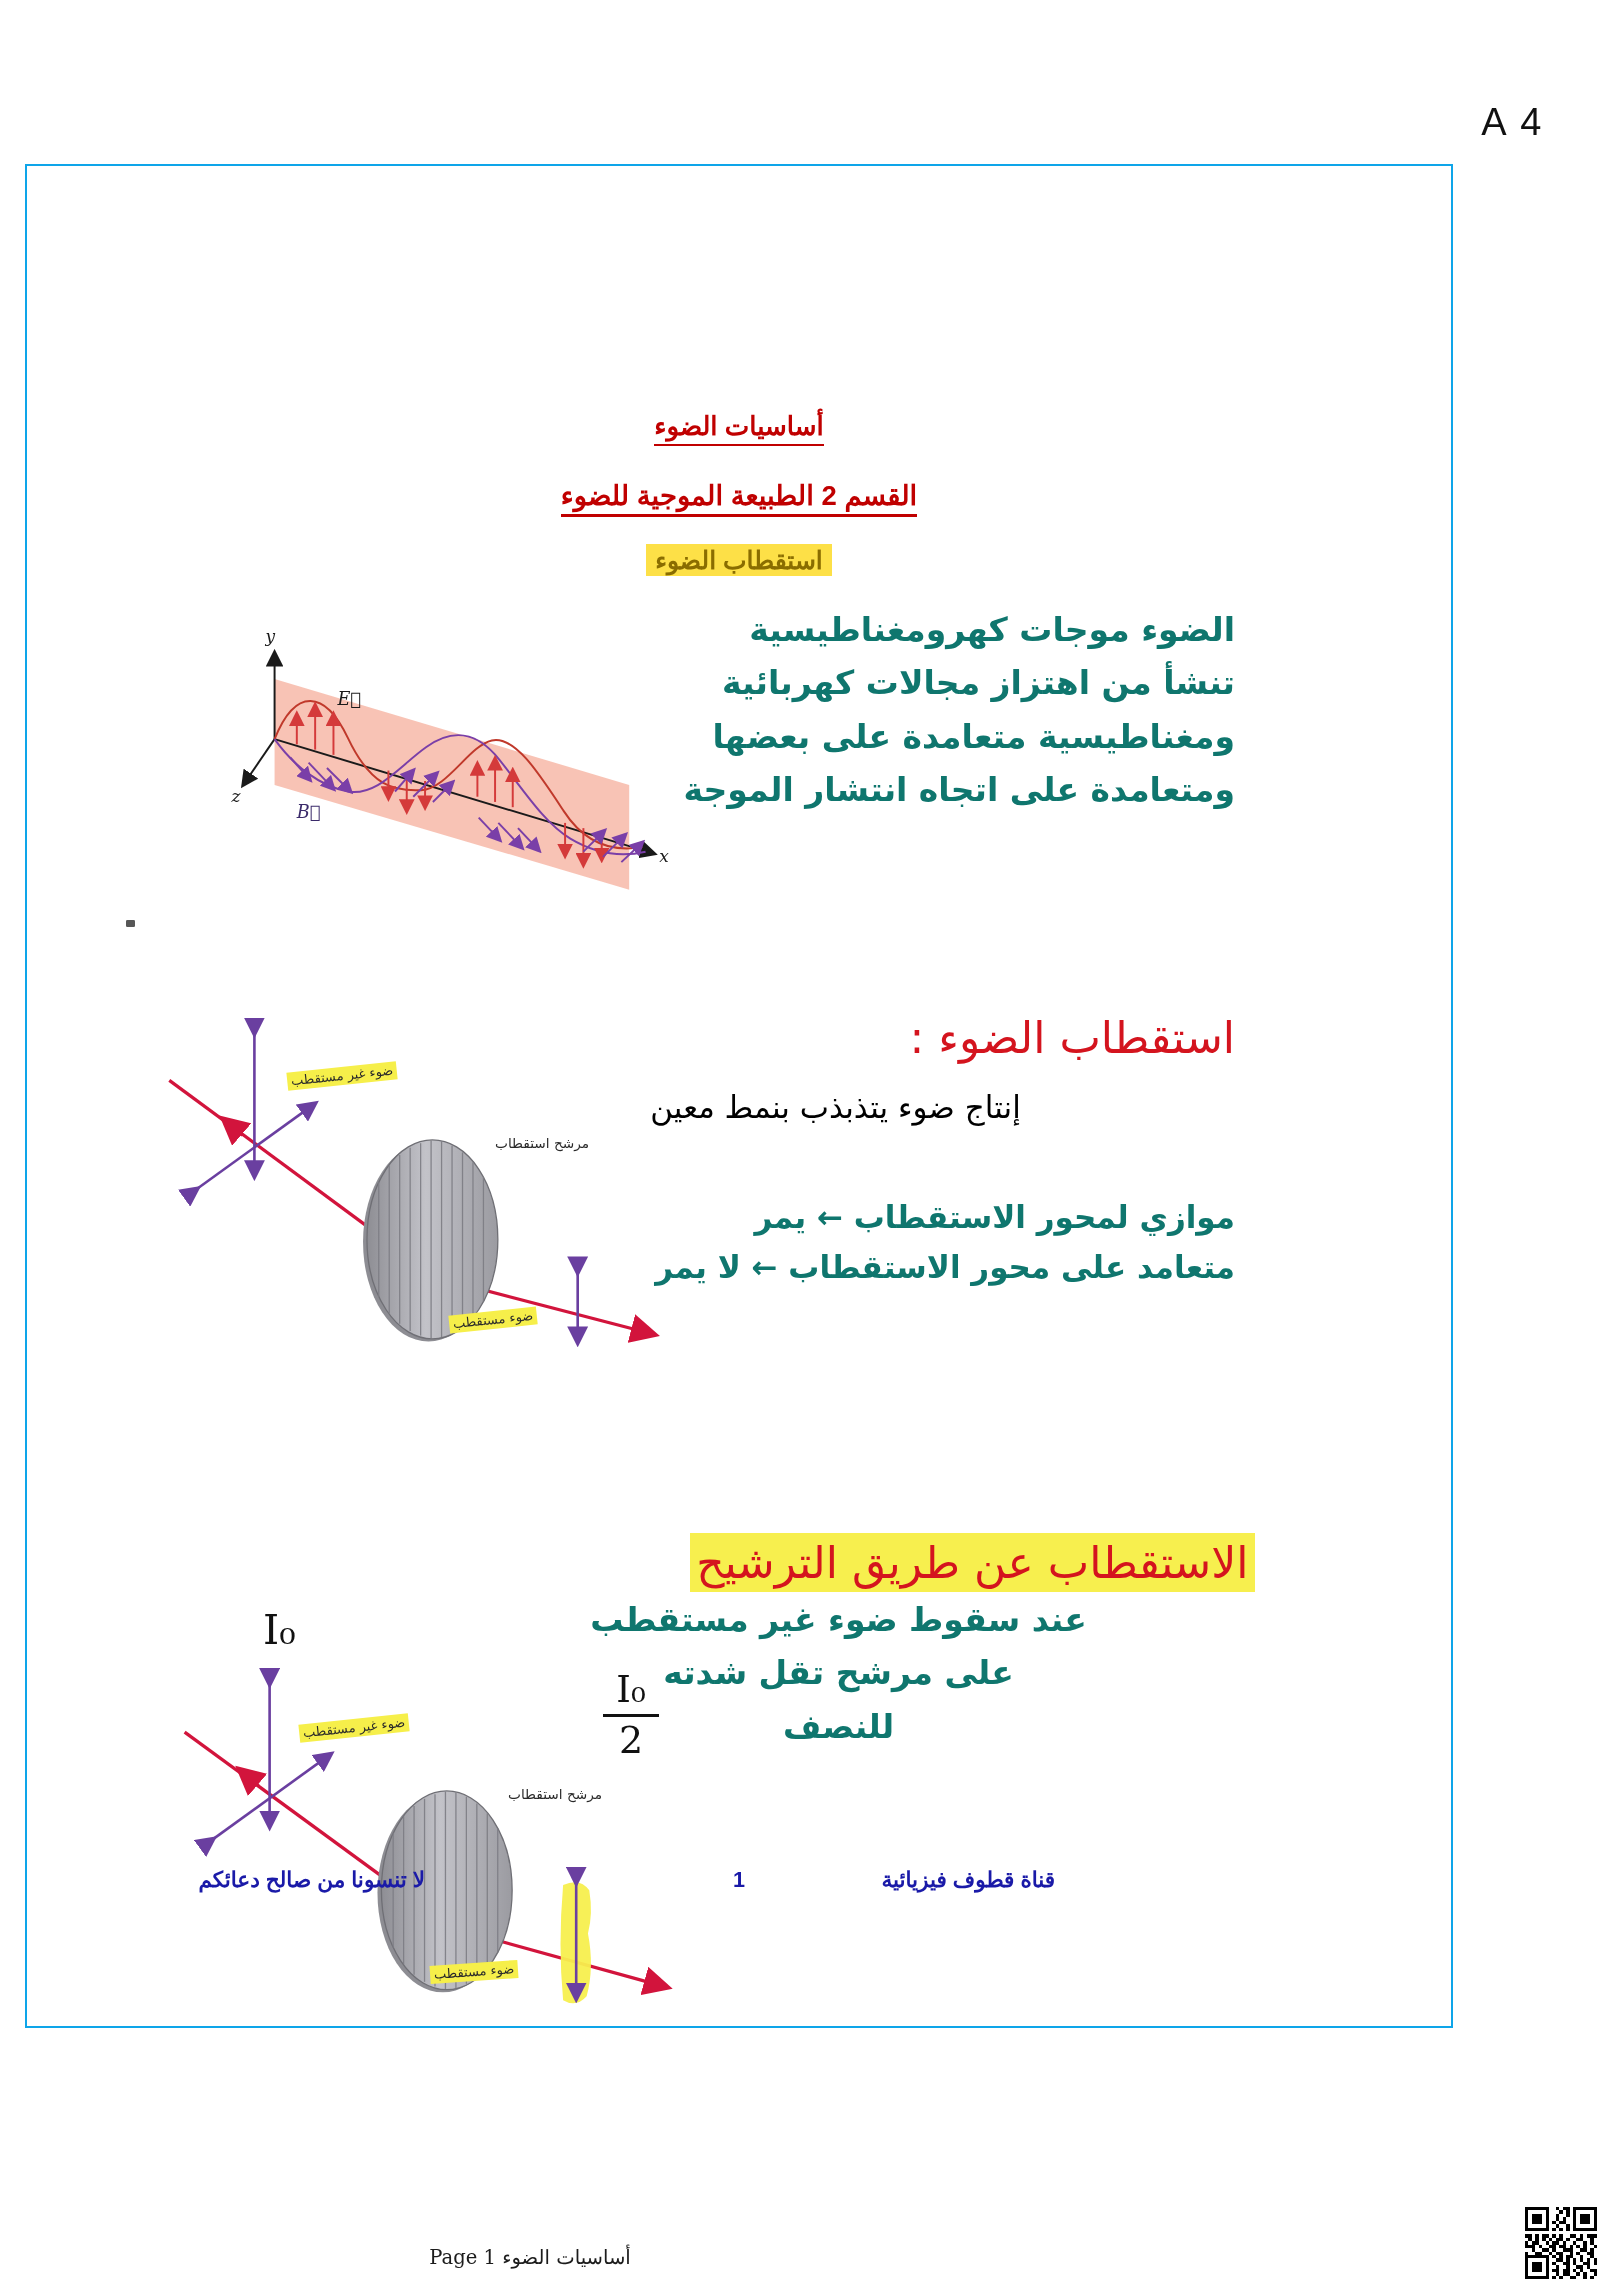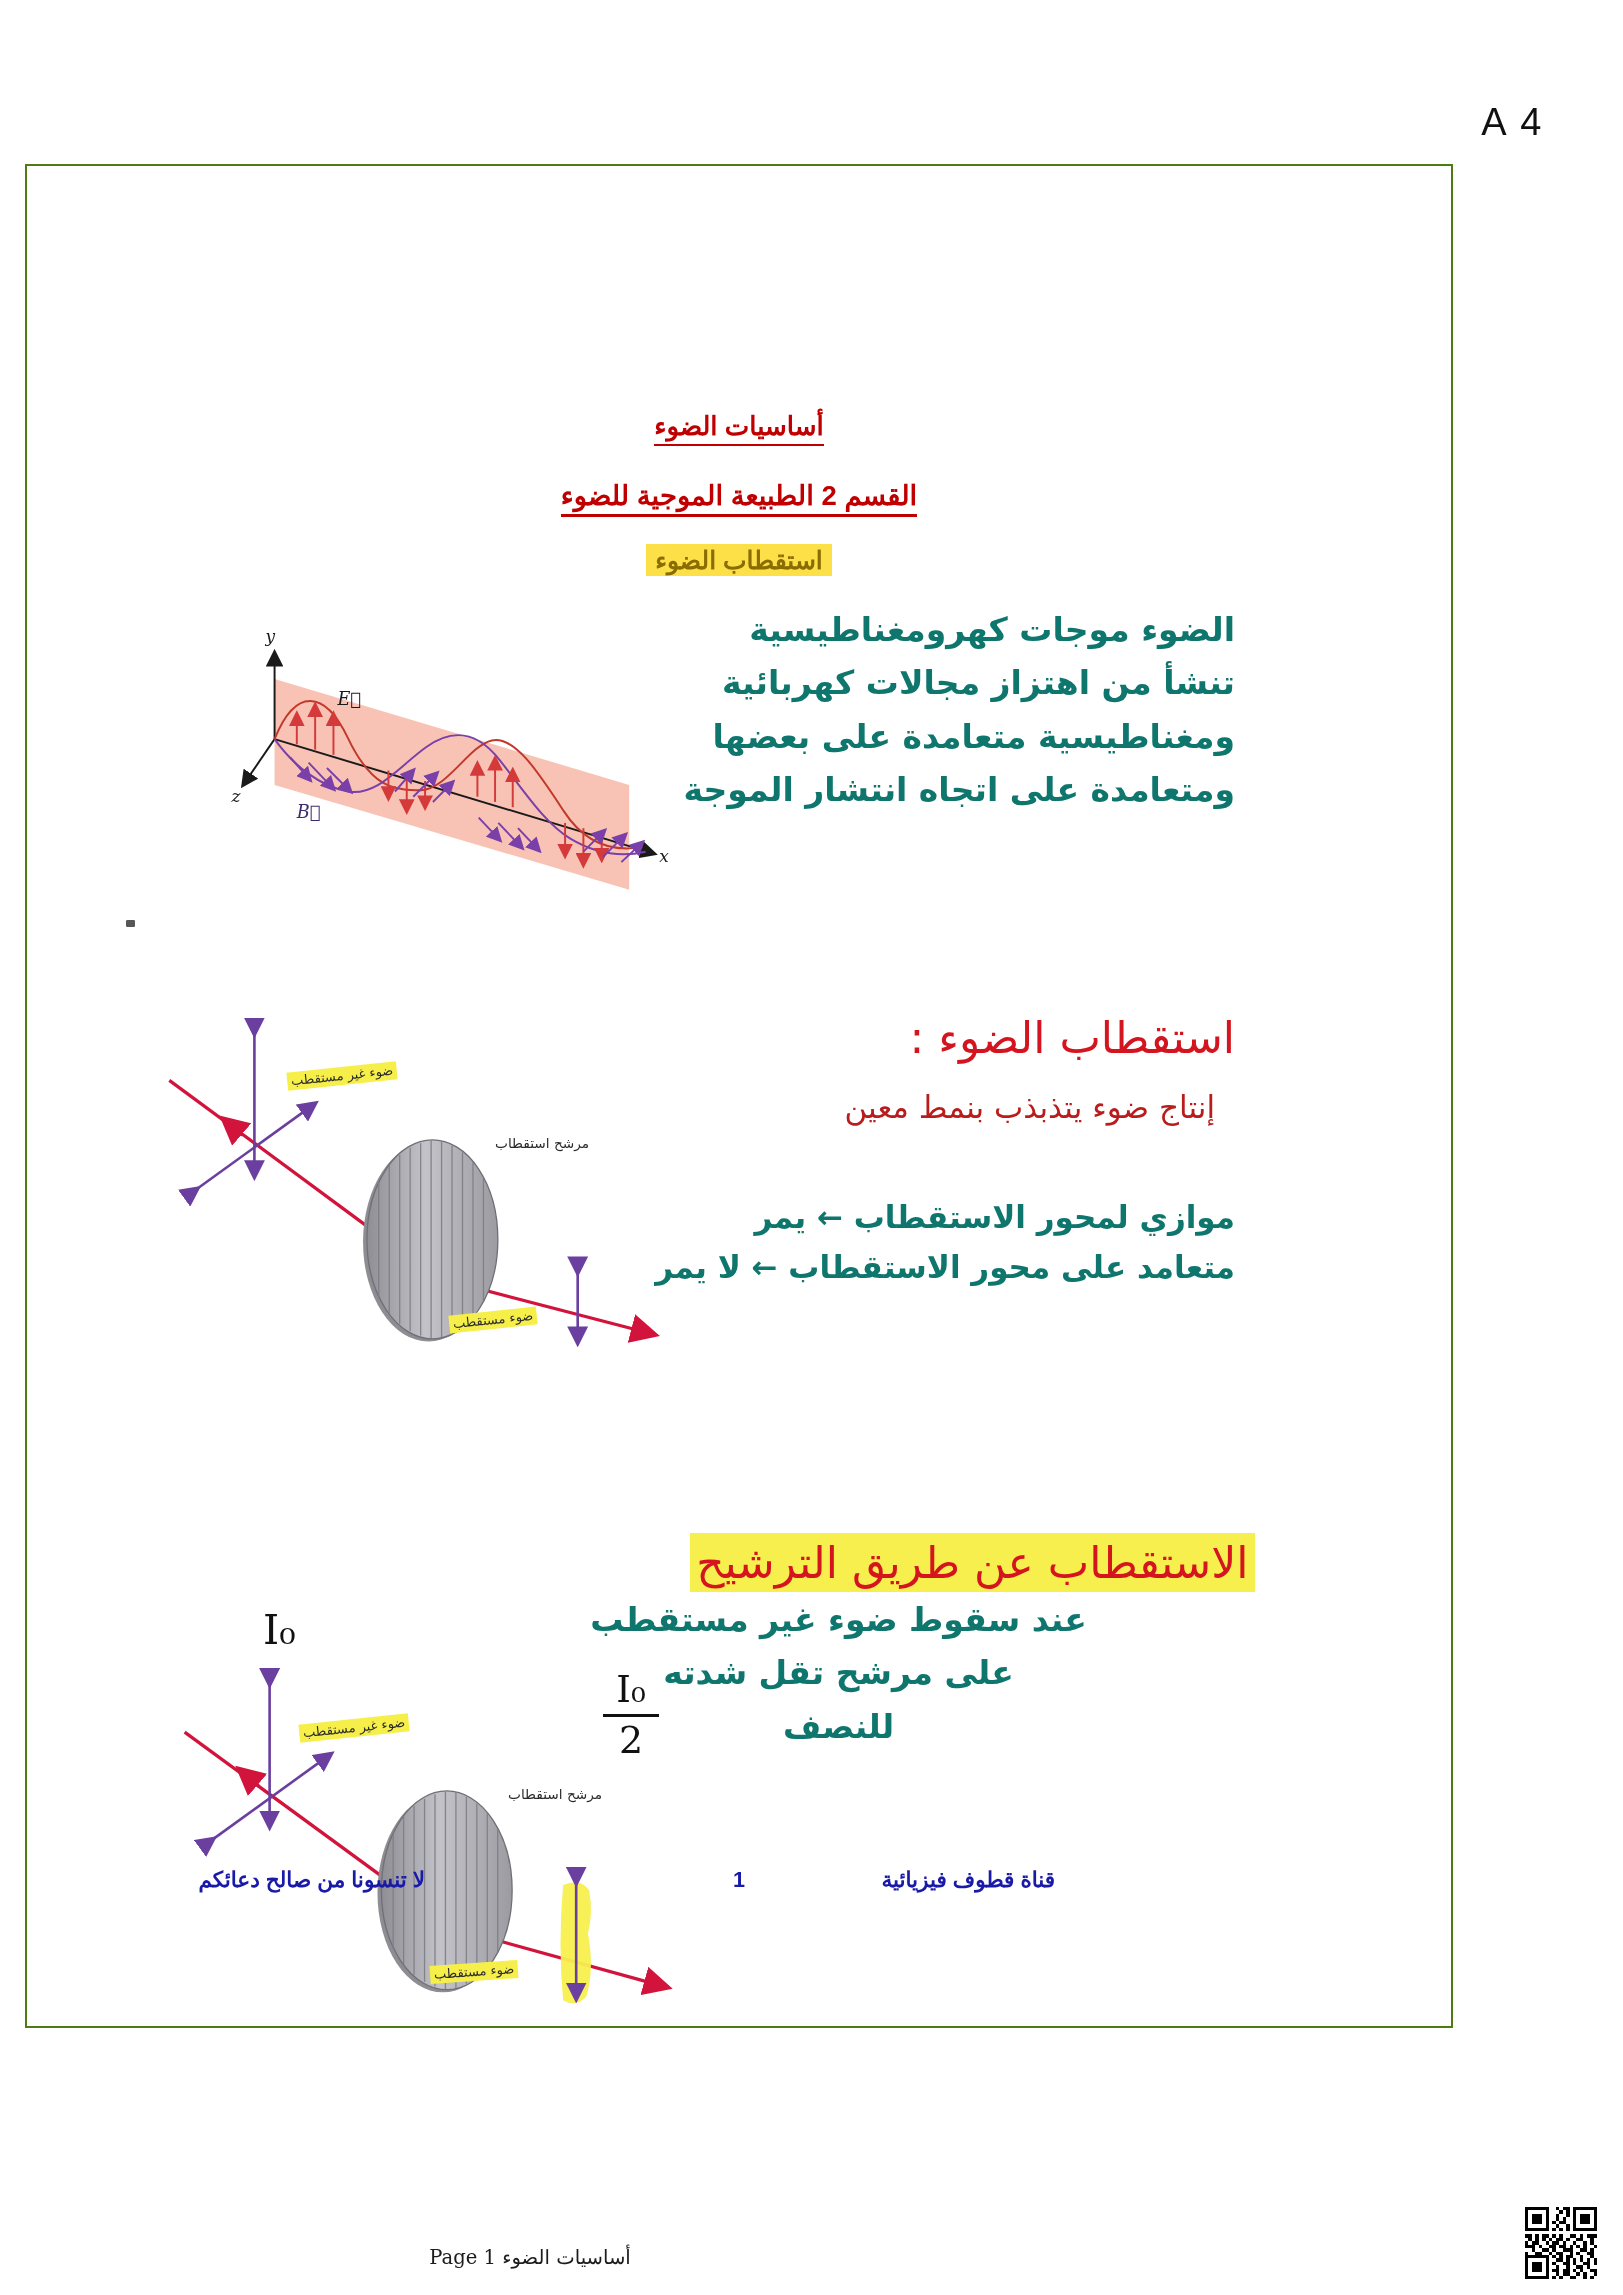--- a/index.html
+++ b/index.html
@@ -2,21 +2,21 @@
 <html style="font-size:10.5px"><head>
 <meta charset="utf-8">
 <style>
   html,body{margin:0;padding:0;background:#ffffff;}
   body{
     width:1623px;height:2295px;position:relative;overflow:hidden;
     font-family:"Liberation Sans", sans-serif;
   }
   .page-sheet{
     position:absolute;left:25px;top:164px;width:1428px;height:1864px;
-    background:#ffffff;border:2px solid #4d7c0f;box-sizing:border-box;
+    background:#ffffff;border:2px solid #0ea5e9;box-sizing:border-box;
   }
   .a4-label{
     position:absolute;right:79px;top:101px;font-size:38px;color:#111;
     letter-spacing:2.6px;font-family:"Liberation Sans", sans-serif;
   }
   
   .h-title{
     position:absolute;width:100%;text-align:center;
     font-family:"Liberation Sans", sans-serif;font-weight:bold;
     direction:rtl;color:#c00000;
@@ -28,21 +28,21 @@
   #title-topic{top:380px;font-size:25px;color:#8a6d00;}
   #title-topic span{background:#fde047;padding:2px 9.2px;}
 
   
   .hw{
     position:absolute;direction:rtl;text-align:right;
     font-family:"DejaVu Sans", sans-serif;
     line-height:1.62;white-space:pre-line;
   }
   .hw-blue{color:#0f766e;font-weight:bold;}
-  .hw-black{color:#b91c1c;}
+  .hw-black{color:#000000;text-align:center;}
   .hw-red{color:#d4141e;}
 
   #hw-para1{right:216px;top:437px;width:779px;font-size:33px;letter-spacing:-0.7px;}
   #hw-head2{right:216px;top:836px;font-size:44px;}
   #hw-para2-black{right:236px;top:916px;width:759px;font-size:31px;}
   #hw-para2-blue{right:216px;top:1026px;width:792px;font-size:31px;}
   #hw-head3{right:196px;top:1290px;font-size:44px;}
   #hw-head3 span{background:#f7ef4e;padding:3.9px 6.5px;box-decoration-break:clone;-webkit-box-decoration-break:clone;}
   #hw-para3{right:236px;top:1427px;width:753px;font-size:33px;text-align:center;}
 

